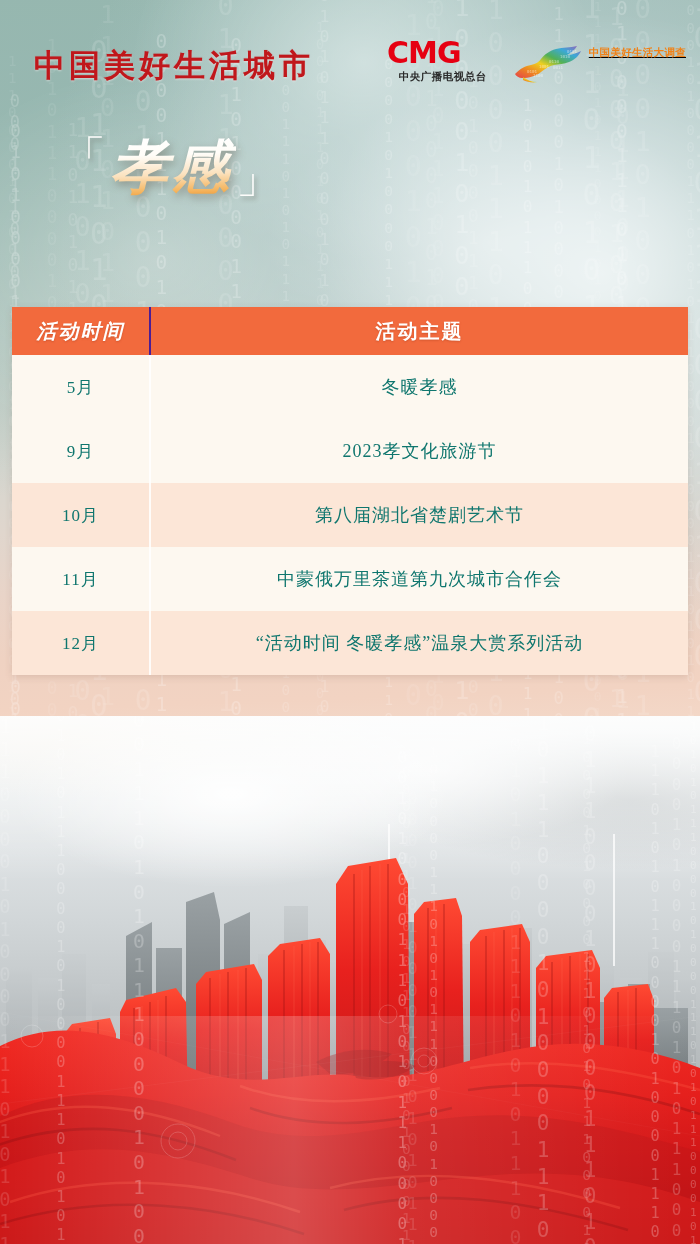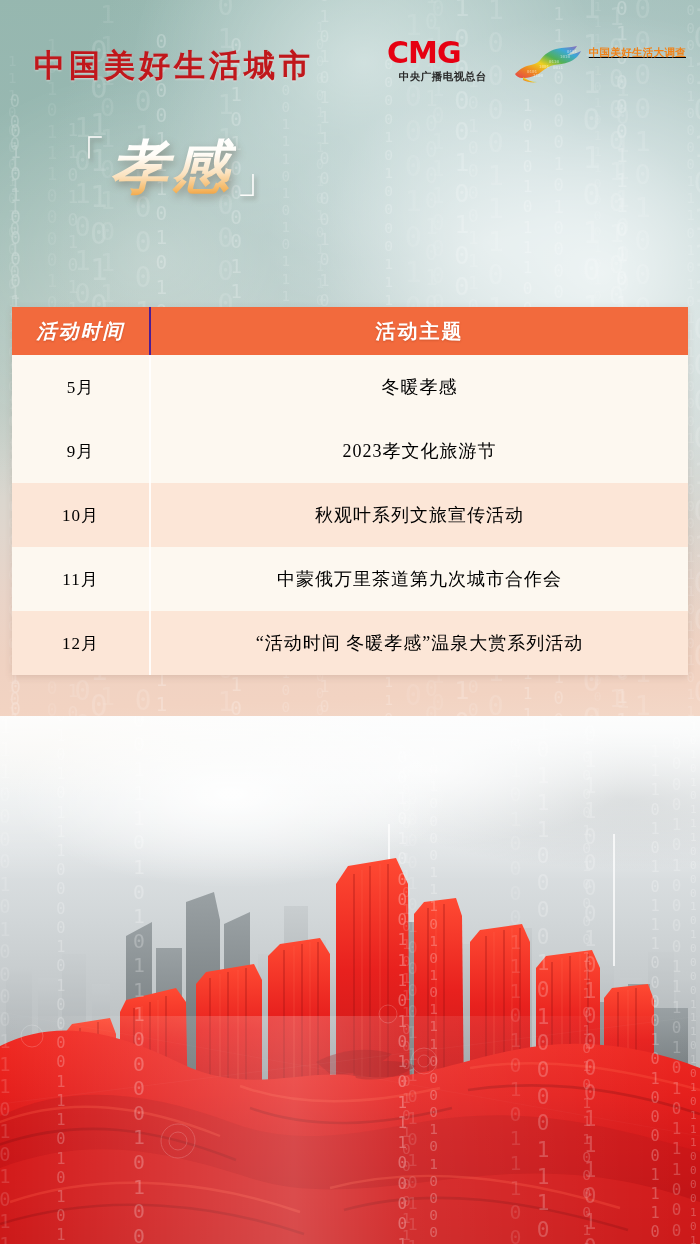--- a/index.html
+++ b/index.html
@@ -165,21 +165,21 @@
     color:#ffffff;
     font-size:20px;
     font-weight:700;
     letter-spacing:2px;
     height:46px;
     text-shadow:0 1px 2px rgba(150,50,20,.35);
   }
   .table thead th.c-time{width:135px;border-right:2px solid #4c1d95;font-style:italic;}
   .table tbody td{
     font-size:18px;
-    color:#000000;
+    color:#0f766e;
     height:62px;
     letter-spacing:1px;
   }
   .table tbody td.c-time{
     width:135px;
     border-right:2px solid rgba(255,255,255,.85);
     font-size:17px;
   }
   .table tbody tr.odd td{background:#fdf8f0;}
   .table tbody tr.even td{background:#fce6d7;}
@@ -311,21 +311,21 @@
         <tr class="odd">
           <td class="c-time">5月</td>
           <td class="c-theme">冬暖孝感</td>
         </tr>
         <tr class="odd">
           <td class="c-time">9月</td>
           <td class="c-theme">2023孝文化旅游节</td>
         </tr>
         <tr class="even">
           <td class="c-time">10月</td>
-          <td class="c-theme">秋观叶系列文旅宣传活动</td>
+          <td class="c-theme">第八届湖北省楚剧艺术节</td>
         </tr>
         <tr class="odd">
           <td class="c-time">11月</td>
           <td class="c-theme">中蒙俄万里茶道第九次城市合作会</td>
         </tr>
         <tr class="even">
           <td class="c-time">12月</td>
           <td class="c-theme">“活动时间 冬暖孝感”温泉大赏系列活动</td>
         </tr>
       </tbody>

